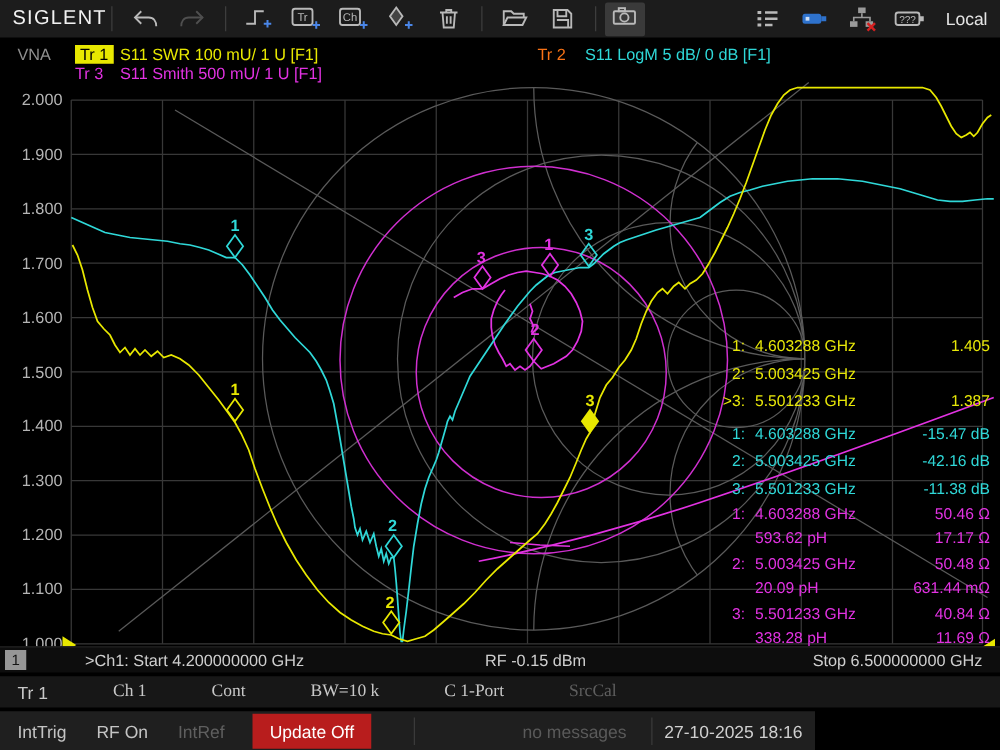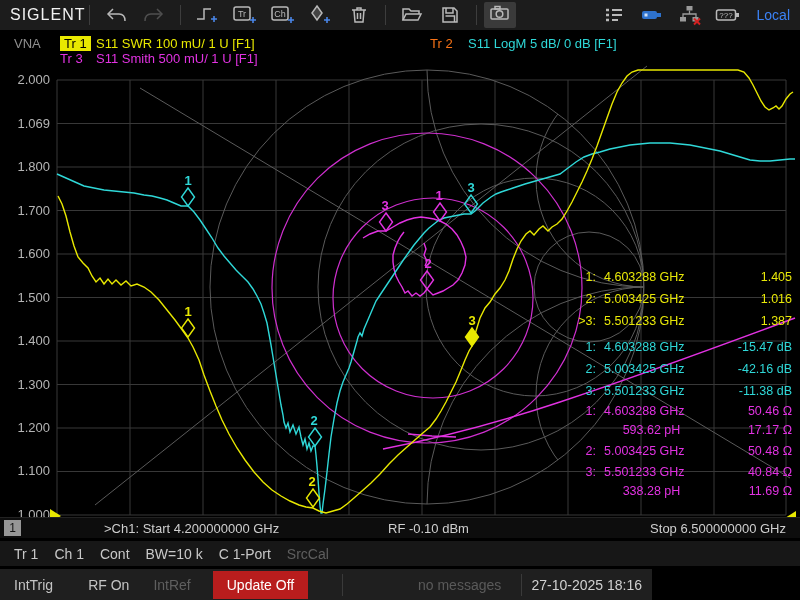--- a/index.html
+++ b/index.html
@@ -15,21 +15,21 @@
   }
   .brand { font-weight:normal; font-size:16px; letter-spacing:1px; color:#f2f2f2; width:72px; }
   .tsep { width:1px; height:20px; background:#3d3d3d; margin:0 7px; flex:none; }
   .ticon { width:38px; height:26px; display:flex; align-items:center; justify-content:center; flex:none; }
   .ticon svg { display:block; }
   .icon-stroke { stroke:#b9b9b9; stroke-width:1.5; fill:none; }
   .icon-dim    { stroke:#4f4f4f; stroke-width:1.5; fill:none; }
   .plus-blue   { stroke:#4a86e8; stroke-width:1.6; fill:none; }
   .cam-wrap { background:#3a3a3a; padding:2px 5px; border-radius:2px; }
   .push-right { margin-left:auto; }
-  .local-label { font-size:14px; color:#3b82f6; margin-left:10px; }
+  .local-label { font-size:14px; color:#e5e5e5; margin-left:10px; }
   .icon-text { font-family:"Liberation Sans",sans-serif; fill:#b9b9b9; }
   
   .tracebar { position:absolute; left:0; width:800px; font-size:13px; }
   #tracerow1 { top:36px; height:14px; }
   #tracerow2 { top:51px; height:14px;padding-left:34px; }
   .vna-label { position:absolute; left:14px; color:#8f8f8f; }
   .tr1-chip { position:absolute; left:60px; background:#e8e800; color:#000; padding:0 4px; }
   .tr1-detail { position:absolute; left:96px; color:#e8e800; }
   .tr2-label { position:absolute; left:430px; color:#f97316; }
   .tr2-detail { position:absolute; left:468px; color:#2fd8d8; }
@@ -43,34 +43,34 @@
   #readout { position:absolute; left:570px; top:266px; width:222px; font-size:12.5px; }
   .mrow { display:flex; line-height:22px; white-space:nowrap; }
   .mrow .mn { width:26px; text-align:right; flex:none; }
   .mrow .mf { width:95px; margin-left:8px; flex:none; }
   .mrow .mv { flex:1; text-align:right; }
   .grp-swr  { color:#e8e808; }
   .grp-logm { color:#2fd8d8; margin-top:4px; }
   .grp-smith{ color:#e232e2; margin-top:0; }
   .grp-smith .mrow { line-height:19px; }
   .smith-pair { margin-bottom:2px; }
-  .sub .mf { text-align:center; }
+  .sub .mf { text-align:left; }
   
   #channelbar { position:absolute; left:0; top:517px; width:800px; height:21px;
     background:#0d0d0d; border-top:1px solid #222; font-size:13px; color:#cfcfcf; }
   .ch-num { position:absolute; left:4px; top:2px; width:17px; height:16px; background:#969696;
     color:#141414; font-size:12px; text-align:center; line-height:16px; }
-  .ch-start { position:absolute; left:68px; top:3px;margin-left:36px; }
+  .ch-start { position:absolute; left:68px; top:3px; }
   .ch-rf { position:absolute; left:388px; top:3px; }
   .ch-stop { position:absolute; right:14px; top:3px; }
   
   #statusrow1 { position:absolute; left:0; top:541px; width:800px; height:25px;
     background:#171717; display:flex; align-items:center; font-size:14px; color:#c8c8c8; }
   #statusrow1 .s1 { margin-left:14px; }
-  #statusrow1 .s1.w { margin-left:16px; }
+  #statusrow1 .s1.w { margin-left:52px;font-family:Liberation Serif, serif; }
   .dim { color:#5f5f5f; }
   #statusrow2 { position:absolute; left:0; top:569px; width:652px; height:31px;
     background:#1f1f1f; display:flex; align-items:center; font-size:14px; color:#c4c4c4; }
   #statusrow2 .s2 { margin-left:14px; }
   .update-off { background:#b81d1d; color:#fff; padding:6px 14px; margin-left:22px; }
   .s2sep { width:1px; height:22px; background:#3a3a3a; margin-left:34px; }
   .no-msg { position:absolute; left:418px; color:#5a5a5a; }
   .datetime { position:absolute; right:10px; color:#d0d0d0; }
   .dtsep { position:absolute; right:130px; width:1px; height:22px; background:#3a3a3a; top:5px; }
 </style>
@@ -292,42 +292,41 @@
       <text x="428" y="268" fill="#e232e2" text-anchor="middle">2</text>
       <polygon points="386,213 392.5,222 386,231 379.5,222" fill="none" stroke="#e232e2" stroke-width="1.4"></polygon>
       <text x="385" y="210" fill="#e232e2" text-anchor="middle">3</text>
     </g>
 
     <polygon points="50,509 50,523 61,516" fill="#e8e800"></polygon>
     <polygon points="796,511 796,525 785,518" fill="#e8e800"></polygon>
   </svg>
 
   <div class="ylab" style="top:73px">2.000</div>
-  <div class="ylab" style="top:117px">1.069</div>
+  <div class="ylab" style="top:117px">1.900</div>
   <div class="ylab" style="top:160px">1.800</div>
   <div class="ylab" style="top:204px">1.700</div>
   <div class="ylab" style="top:247px">1.600</div>
   <div class="ylab" style="top:291px">1.500</div>
   <div class="ylab" style="top:334px">1.400</div>
   <div class="ylab" style="top:378px">1.300</div>
   <div class="ylab" style="top:421px">1.200</div>
   <div class="ylab" style="top:464px">1.100</div>
   <div class="ylab" style="top:508px">1.000</div>
 
   <div id="readout">
     <div class="grp-swr">
       <div class="mrow">
           <span class="mn">1:</span>
           <span class="mf">4.603288 GHz</span>
           <span class="mv">1.405</span>
         </div>
       <div class="mrow">
           <span class="mn">2:</span>
           <span class="mf">5.003425 GHz</span>
-          <span class="mv">1.016</span>
         </div>
       <div class="mrow">
           <span class="mn">&gt;3:</span>
           <span class="mf">5.501233 GHz</span>
           <span class="mv">1.387</span>
         </div>
     </div>
     <div class="grp-logm">
       <div class="mrow">
           <span class="mn">1:</span>
@@ -357,55 +356,60 @@
             <span class="mf">593.62 pH</span>
             <span class="mv">17.17 Ω</span>
           </div>
       </div>
       <div class="smith-pair">
         <div class="mrow">
             <span class="mn">2:</span>
             <span class="mf">5.003425 GHz</span>
             <span class="mv">50.48 Ω</span>
           </div>
+        <div class="mrow sub">
+            <span class="mn"></span>
+            <span class="mf">20.09 pH</span>
+            <span class="mv">631.44 mΩ</span>
+          </div>
       </div>
       <div class="smith-pair">
         <div class="mrow">
             <span class="mn">3:</span>
             <span class="mf">5.501233 GHz</span>
             <span class="mv">40.84 Ω</span>
           </div>
         <div class="mrow sub">
             <span class="mn"></span>
             <span class="mf">338.28 pH</span>
             <span class="mv">11.69 Ω</span>
           </div>
       </div>
     </div>
   </div>
 
   <div id="channelbar">
     <span class="ch-num">1</span>
     <span class="ch-start">&gt;Ch1: Start 4.200000000 GHz</span>
-    <span class="ch-rf">RF -0.10 dBm</span>
+    <span class="ch-rf">RF -0.15 dBm</span>
     <span class="ch-stop">Stop 6.500000000 GHz</span>
   </div>
 
   <div id="statusrow1">
     <span class="s1">Tr 1</span>
     <span class="s1 w">Ch 1</span>
     <span class="s1 w">Cont</span>
     <span class="s1 w">BW=10 k</span>
     <span class="s1 w">C 1-Port</span>
     <span class="s1 w dim">SrcCal</span>
   </div>
 
   <div id="statusrow2">
     <span class="s2">IntTrig</span>
-    <span class="s2 w" style="margin-left:35px">RF On</span>
+    <span class="s2 w" style="margin-left:24px">RF On</span>
     <span class="s2 w dim" style="margin-left:24px">IntRef</span>
     <span class="update-off">Update Off</span>
     <span class="s2sep"></span>
     <span class="no-msg">no messages</span>
     <span class="dtsep"></span>
     <span class="datetime">27-10-2025 18:16</span>
   </div>
 
 </div>
 

